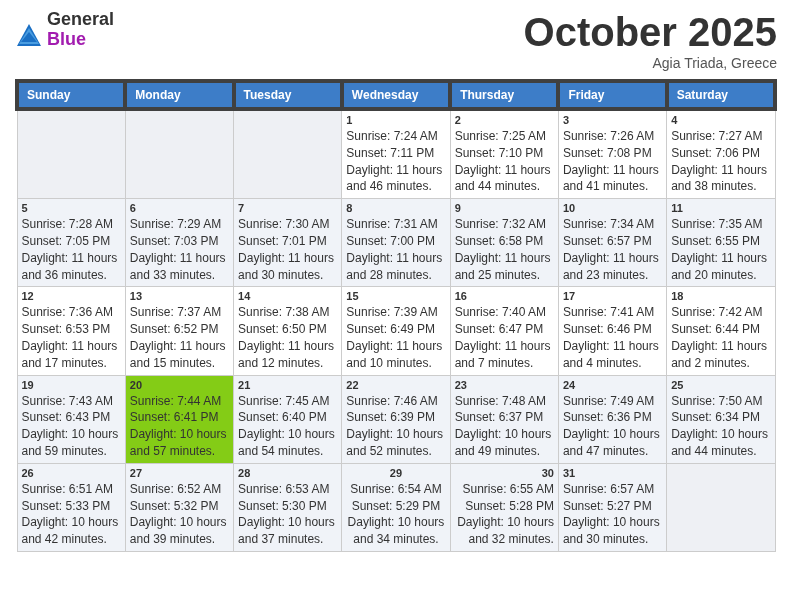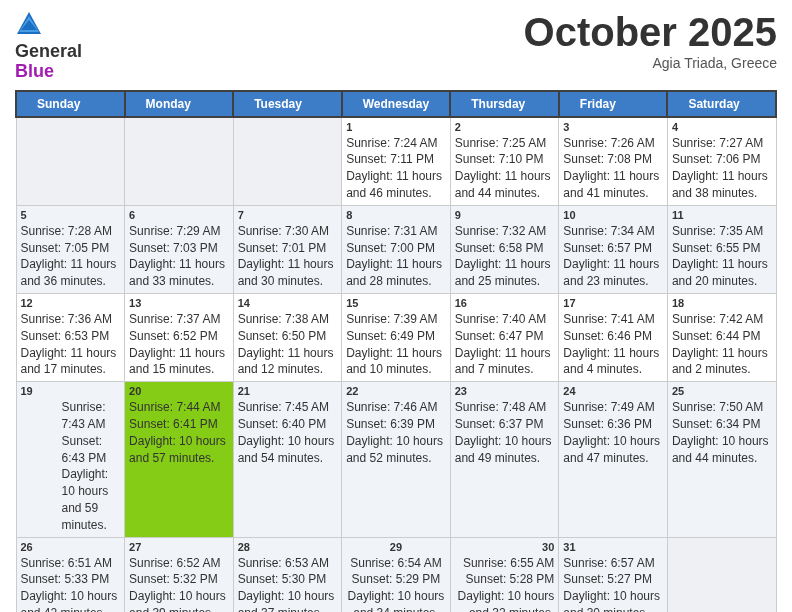--- a/index.html
+++ b/index.html
@@ -16,23 +16,22 @@
       padding: 10px 15px;
     }
     .header {
       display: flex;
       justify-content: space-between;
       align-items: flex-start;
       margin-bottom: 8px;
     }
     .logo {
       display: flex;
-      align-items: flex-start;
+      align-items: flex-end;
       gap: 4px;
-      flex-direction: column;
     }
     .logo-text {
       font-size: 18px;
       font-weight: bold;
       line-height: 1.1;
     }
     .logo-general { color: #333; }
     .logo-blue { color: #a21caf; }
     .logo-icon {
       width: 28px;
@@ -53,23 +52,23 @@
     .calendar {
       width: 100%;
       border-collapse: collapse;
       table-layout: fixed;
     }
     .calendar th {
       background: #3d7dc8;
       color: #fff;
       font-size: 12px;
       font-weight: bold;
-      padding: 5px 20px;
+      padding: 5px 8px;
       text-align: left;
-      border: 2px solid #404040;
+      border: 4px solid #404040;
     }
     .calendar td {
       border: 1px solid #ccc;
       vertical-align: top;
       padding: 3px 4px;
       font-size: 9.5px;
       color: #333;
       height: 82px;
       background: #fff;
     }
@@ -261,21 +260,21 @@
             <span class="day-num">18</span>
             <div class="day-info" style="white-space: pre-line;">Sunrise: 7:42 AM
 Sunset: 6:44 PM
 Daylight: 11 hours
 and 2 minutes.</div>
           </td>
         </tr>
         <tr>
           <td style="background: rgb(240, 243, 248);">
             <span class="day-num">19</span>
-            <div class="day-info" style="white-space: pre-line; margin-left: 41px;">Sunrise: 7:43 AM
+            <div class="day-info" style="white-space: pre-line;">Sunrise: 7:43 AM
 Sunset: 6:43 PM
 Daylight: 10 hours
 and 59 minutes.</div>
           </td>
           <td style="background: #84cc16;">
             <span class="day-num">20</span>
             <div class="day-info" style="white-space: pre-line;">Sunrise: 7:44 AM
 Sunset: 6:41 PM
 Daylight: 10 hours
 and 57 minutes.</div>

